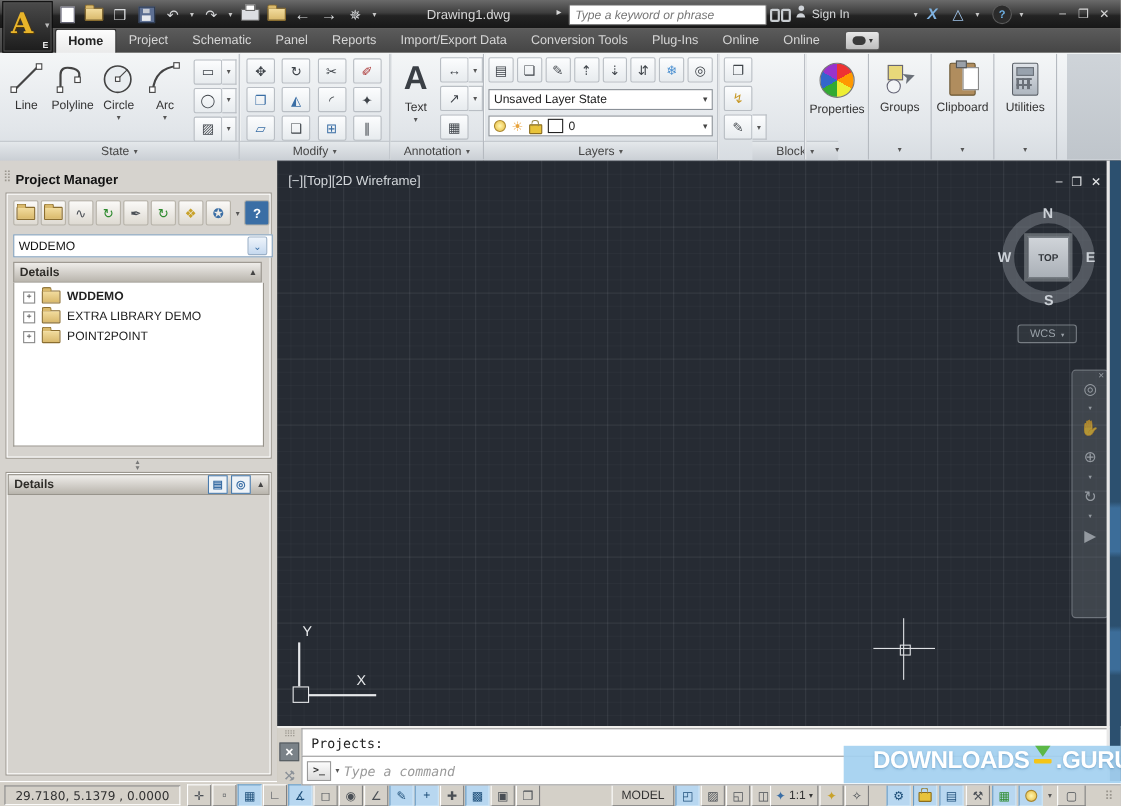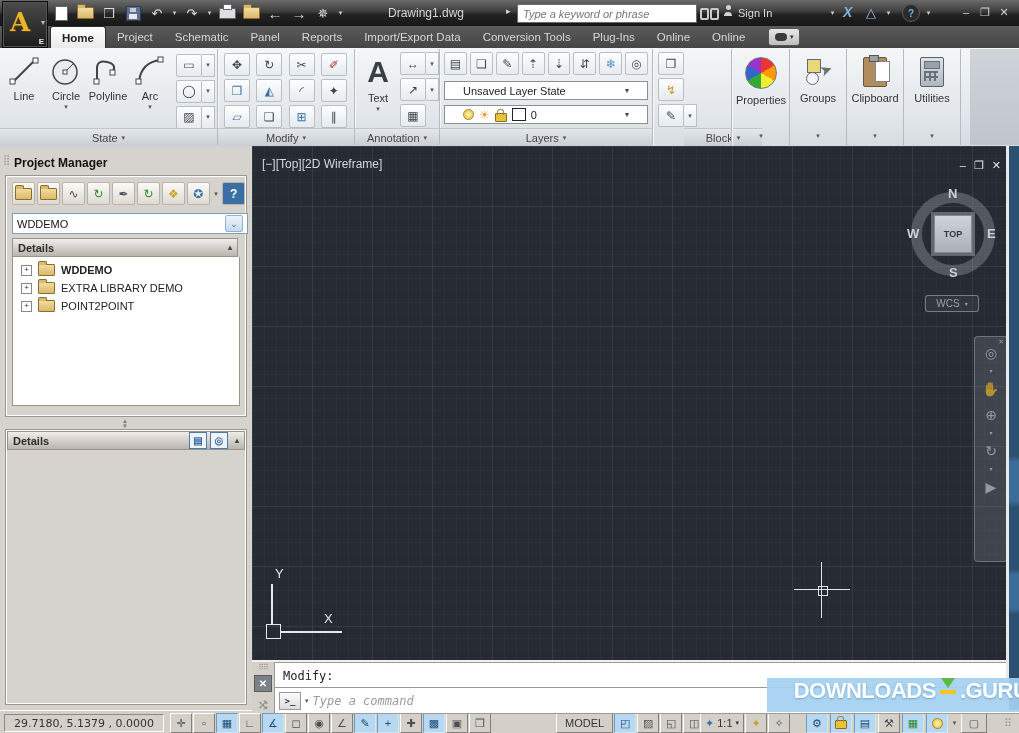--- a/index.html
+++ b/index.html
@@ -47,21 +47,21 @@
   .plabel .c{font-size:7px;color:#555}
   .bigbtn{display:flex;flex-direction:column;align-items:center;justify-content:flex-start;
           width:40px;height:74px;padding-top:4px;color:#333}
   .bigbtn .lbl{margin-top:4px;font-size:11px;color:#333;text-align:center}
   .bigbtn .car{font-size:7px;color:#555;margin-top:1px}
   .rsm{width:24px;height:21px;border:1px solid #b9bec4;background:linear-gradient(#fcfdfe,#e7ebee);
        border-radius:2px;color:#3f444a;font-size:12px}
   .rcar{width:12px;height:21px;border:1px solid #b9bec4;border-left:none;font-size:7px;color:#555;
         background:linear-gradient(#fcfdfe,#e7ebee)}
   .combo{background:#fff;border:1px solid #8a9097;height:17px;display:flex;align-items:center;
-         padding:0 18px;font-size:11px;color:#222}
+         padding:0 4px;font-size:11px;color:#222}
   .combo .c{margin-left:auto;font-size:8px;color:#444}
   .collapsed{width:56px;height:96px;display:flex;flex-direction:column;align-items:center;
              border-right:1px solid #b5bac0}
   .collapsed .name{font-size:11px;color:#333;margin-top:5px}
   .collapsed .car{font-size:7px;color:#555;margin-top:auto;margin-bottom:5px}
   .wheel{width:30px;height:30px;border-radius:50%;border:1px solid #777;margin-top:8px;
          background:conic-gradient(#e33 0 60deg,#f90 60deg 120deg,#ee3 120deg 180deg,
                     #3a3 180deg 240deg,#36c 240deg 300deg,#93c 300deg 360deg)}
   .calc{width:22px;height:28px;background:linear-gradient(#dfe3e8,#aeb6bf);border:1px solid #5a6068;
         border-radius:2px;margin-top:8px;position:relative}
@@ -297,35 +297,35 @@
   <div class="abs flex" style="left:4px;top:52px;gap:2px">
     <div class="bigbtn">
       <svg width="30" height="30">
           <line x1="4" y1="26" x2="26" y2="4" stroke="#444" stroke-width="2"></line>
           <rect x="1" y="23" width="5" height="5" fill="#fff" stroke="#444"></rect>
           <rect x="24" y="2" width="5" height="5" fill="#fff" stroke="#444"></rect>
         </svg>
       <span class="lbl">Line</span>
     </div>
     <div class="bigbtn">
+      <svg width="30" height="30">
+          <path d="M4 26 L4 12 Q4 4 14 6 Q24 8 20 16" fill="none" stroke="#444" stroke-width="2"></path>
+          <rect x="1" y="23" width="5" height="5" fill="#fff" stroke="#444"></rect>
+          <rect x="17" y="14" width="5" height="5" fill="#fff" stroke="#444"></rect>
+        </svg>
+      <span class="lbl">Polyline</span>
+    </div>
+    <div class="bigbtn">
       <svg width="32" height="30">
           <circle cx="15" cy="16" r="12" fill="#e9edf0" stroke="#444" stroke-width="1.5"></circle>
           <line x1="15" y1="16" x2="24" y2="7" stroke="#444"></line>
           <rect x="13" y="14" width="4" height="4" fill="#fff" stroke="#444"></rect>
         </svg>
       <span class="lbl">Circle</span>
       <span class="car">▾</span>
-    </div>
-    <div class="bigbtn">
-      <svg width="30" height="30">
-          <path d="M4 26 L4 12 Q4 4 14 6 Q24 8 20 16" fill="none" stroke="#444" stroke-width="2"></path>
-          <rect x="1" y="23" width="5" height="5" fill="#fff" stroke="#444"></rect>
-          <rect x="17" y="14" width="5" height="5" fill="#fff" stroke="#444"></rect>
-        </svg>
-      <span class="lbl">Polyline</span>
     </div>
     <div class="bigbtn">
       <svg width="30" height="30">
           <path d="M4 26 Q6 6 26 4" fill="none" stroke="#444" stroke-width="2"></path>
           <rect x="1" y="23" width="5" height="5" fill="#fff" stroke="#444"></rect>
           <rect x="23" y="1" width="5" height="5" fill="#fff" stroke="#444"></rect>
         </svg>
       <span class="lbl">Arc</span>
       <span class="car">▾</span>
     </div>
@@ -594,21 +594,21 @@
   <div class="abs rightedge-b"></div>
 
   
   <div class="abs cmdwin">
     <div class="abs cmdstrip">
       <span class="grip">⠿⠿</span>
       <span class="cmdx ctr">✕</span>
       <span class="cmdwrench">⚒</span>
     </div>
     <div class="abs cmdhist">
-      <span>Modify:</span>
+      <span>Projects:</span>
     </div>
     <div class="abs cmdin">
       <span class="promptchip ctr">&gt;_</span>
       <span style="font-size:7px;color:#555">▾</span>
       <span class="cmdph">Type a command</span>
     </div>
   </div>
 
   
   <div class="abs statusbar">

